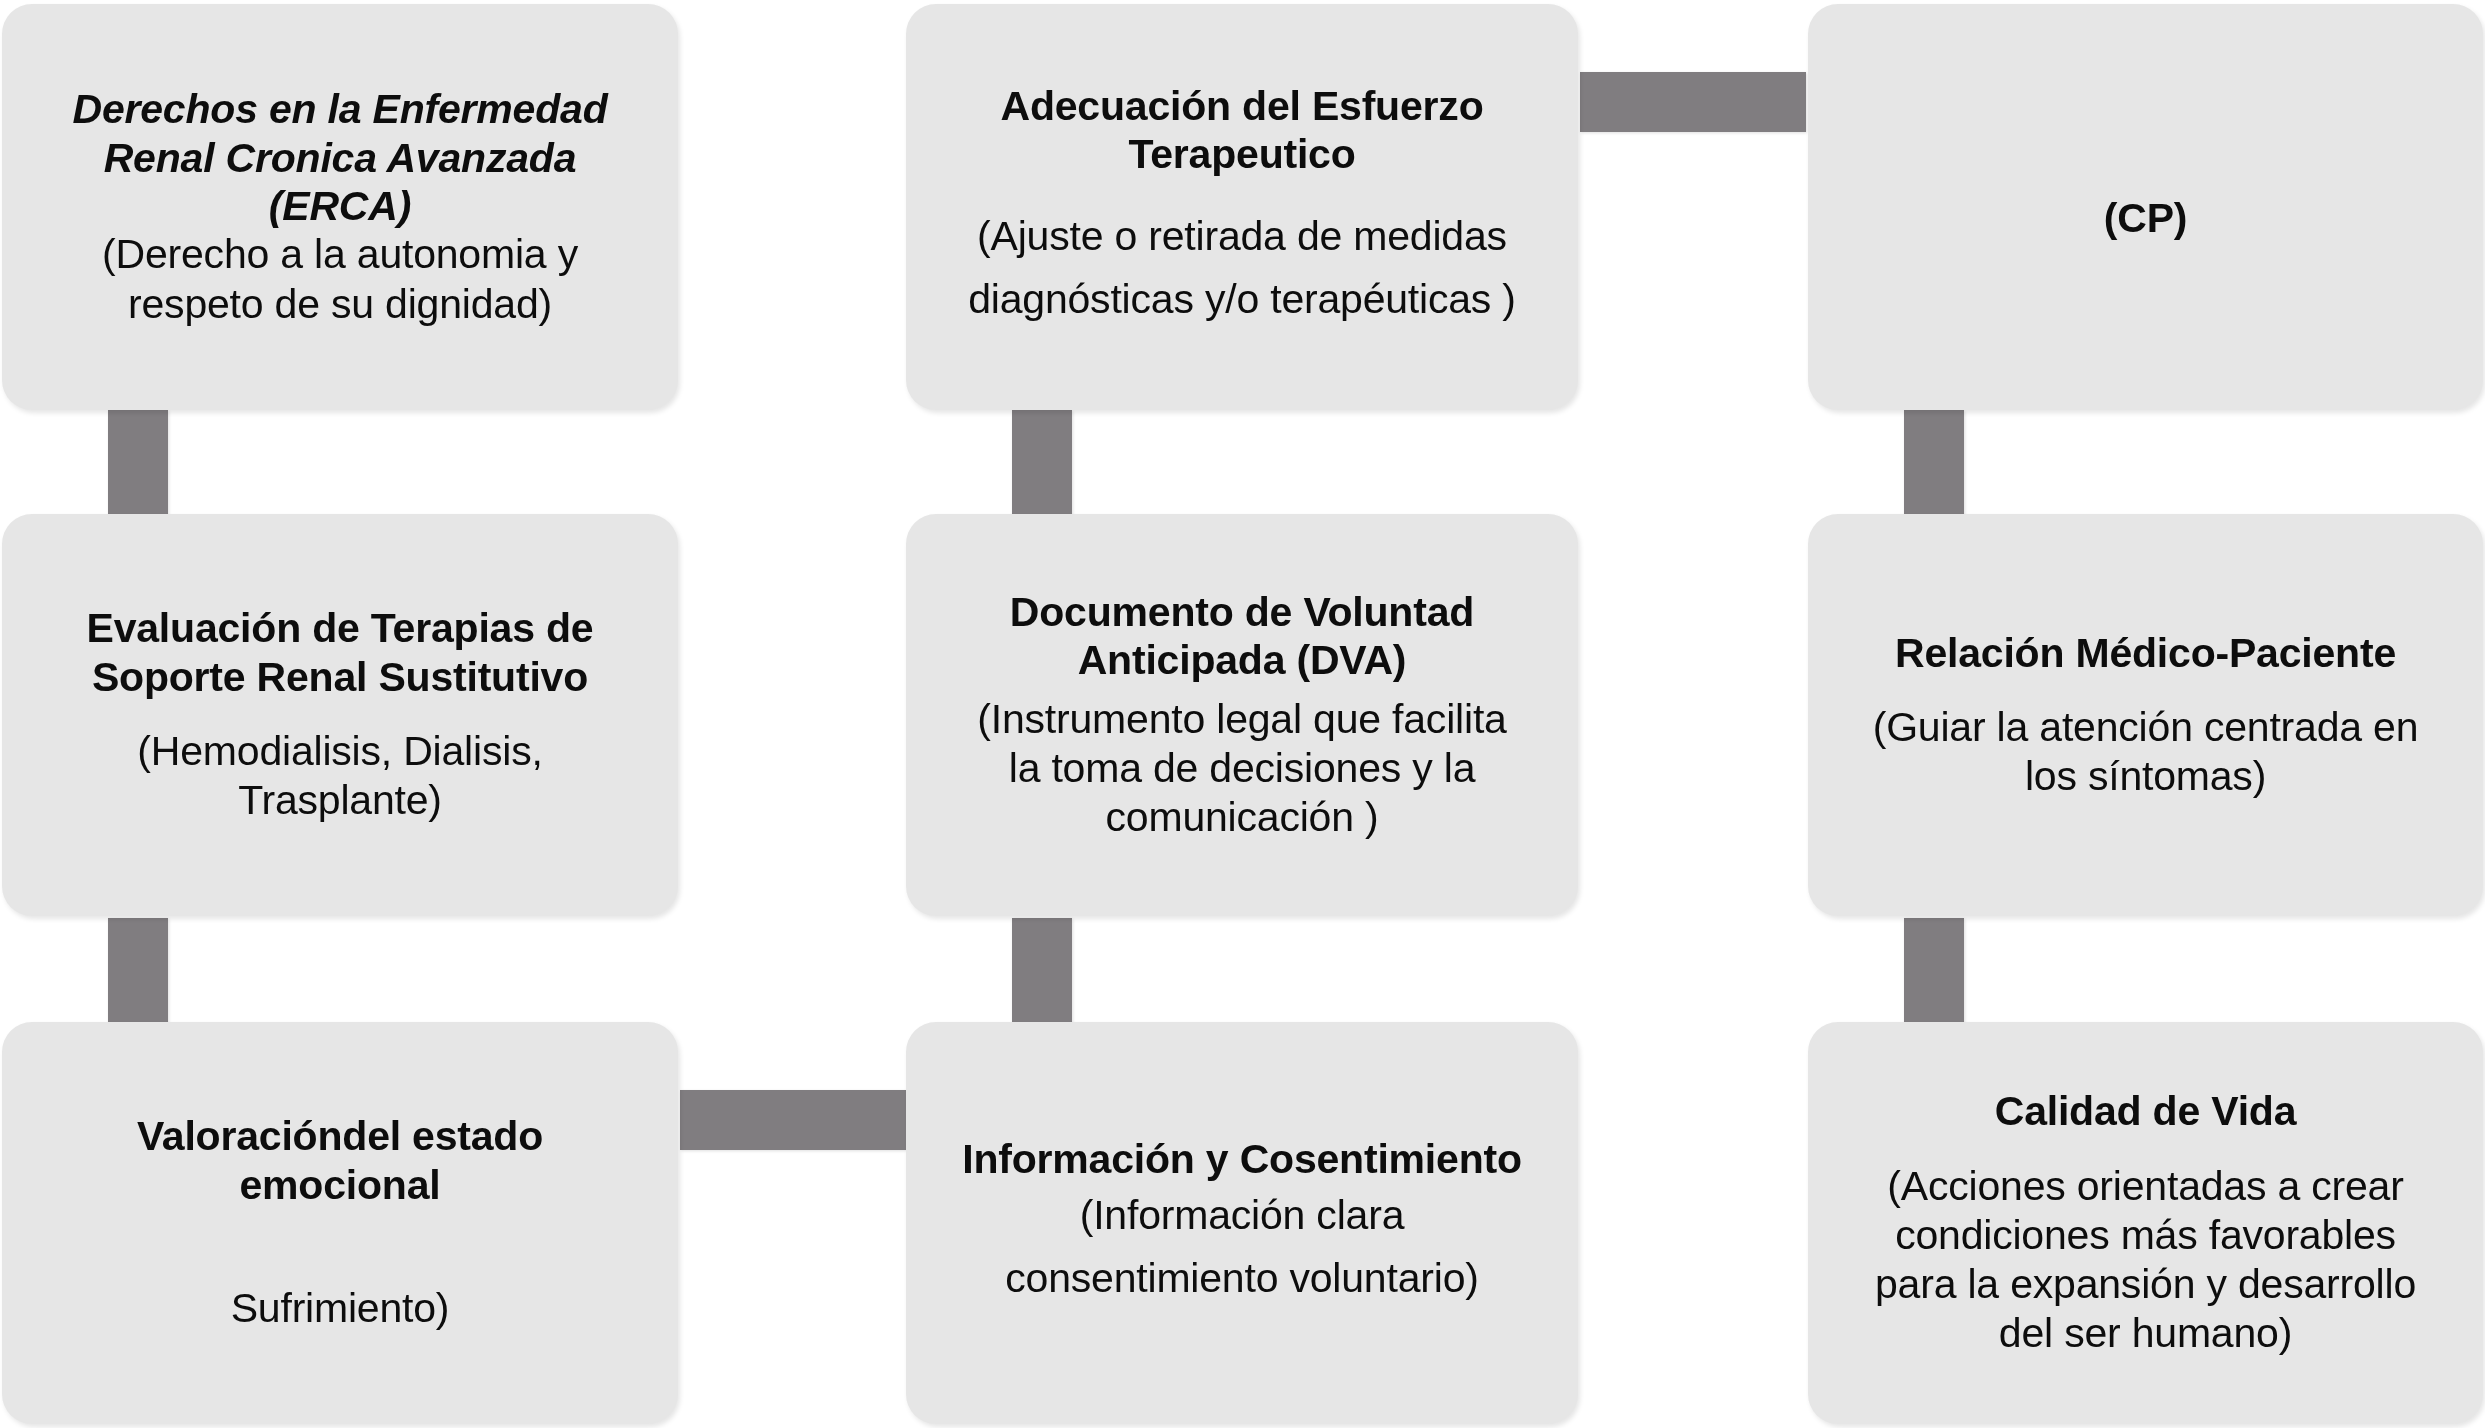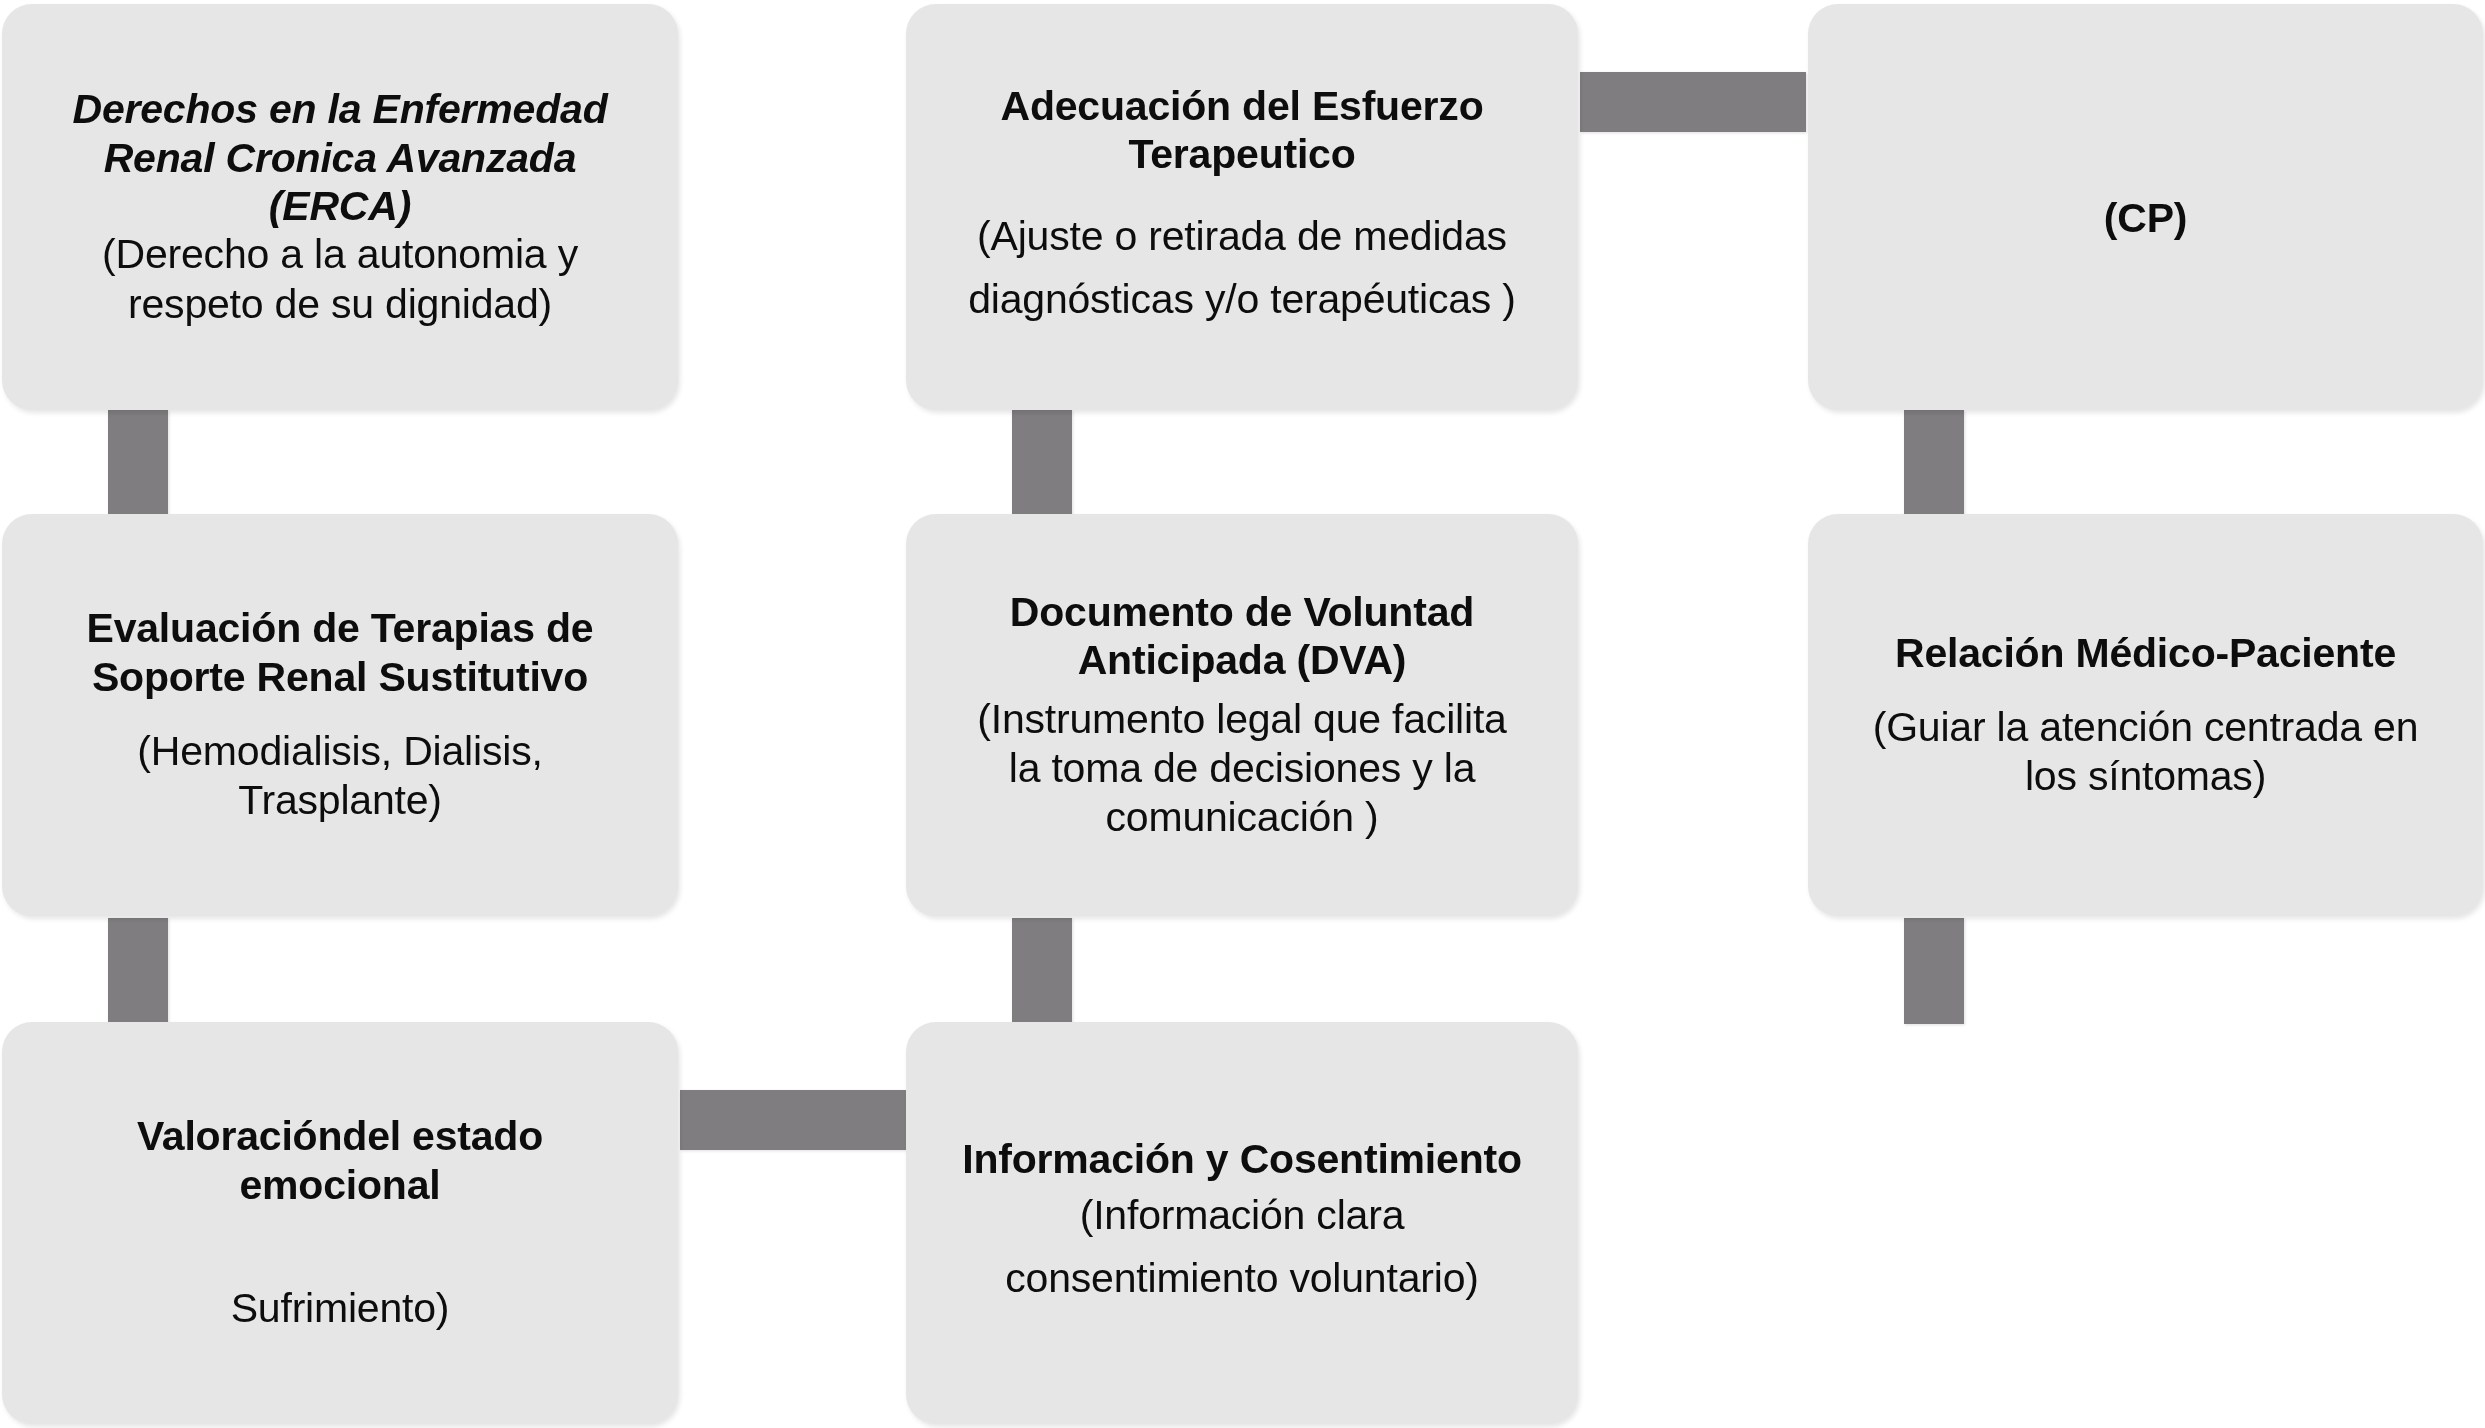--- a/index.html
+++ b/index.html
@@ -155,14 +155,26 @@
   <div class="node" style="left:906px; top:1022px; width:672px; height:402px;">
     <div class="title">
       <span>Información y Cosentimiento</span>
     </div>
     <div class="sub loose">
       <span>(Información clara</span><br>
       <span>consentimiento voluntario)</span>
     </div>
   </div>
 
+  <div class="node" style="left:1808px; top:1022px; width:675px; height:402px;">
+    <div class="title">
+      <span>Calidad de Vida</span>
+    </div>
+    <div class="gap-md"></div>
+    <div class="sub">
+      <span>(Acciones orientadas a crear</span><br>
+      <span>condiciones más favorables</span><br>
+      <span>para la expansión y desarrollo</span><br>
+      <span>del ser humano)</span>
+    </div>
+  </div>
 
 </div>
 
 </body></html>

